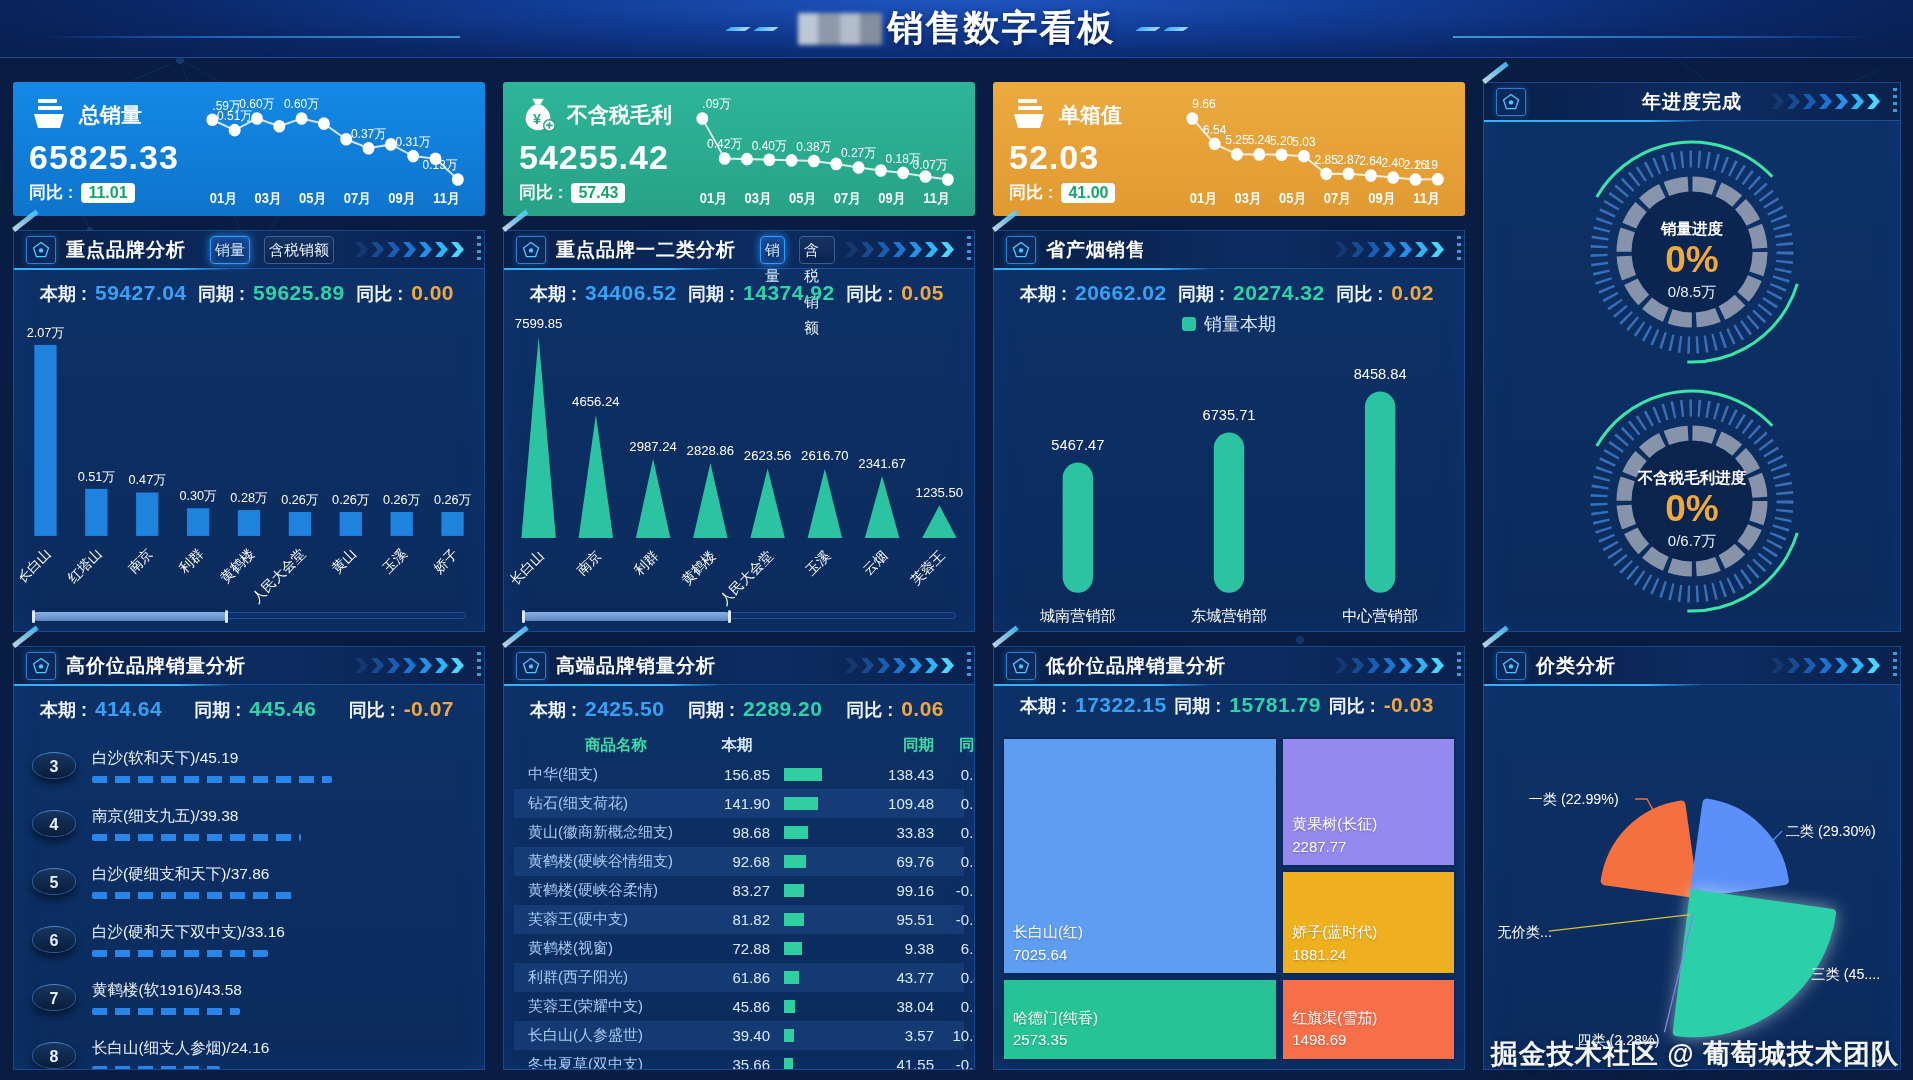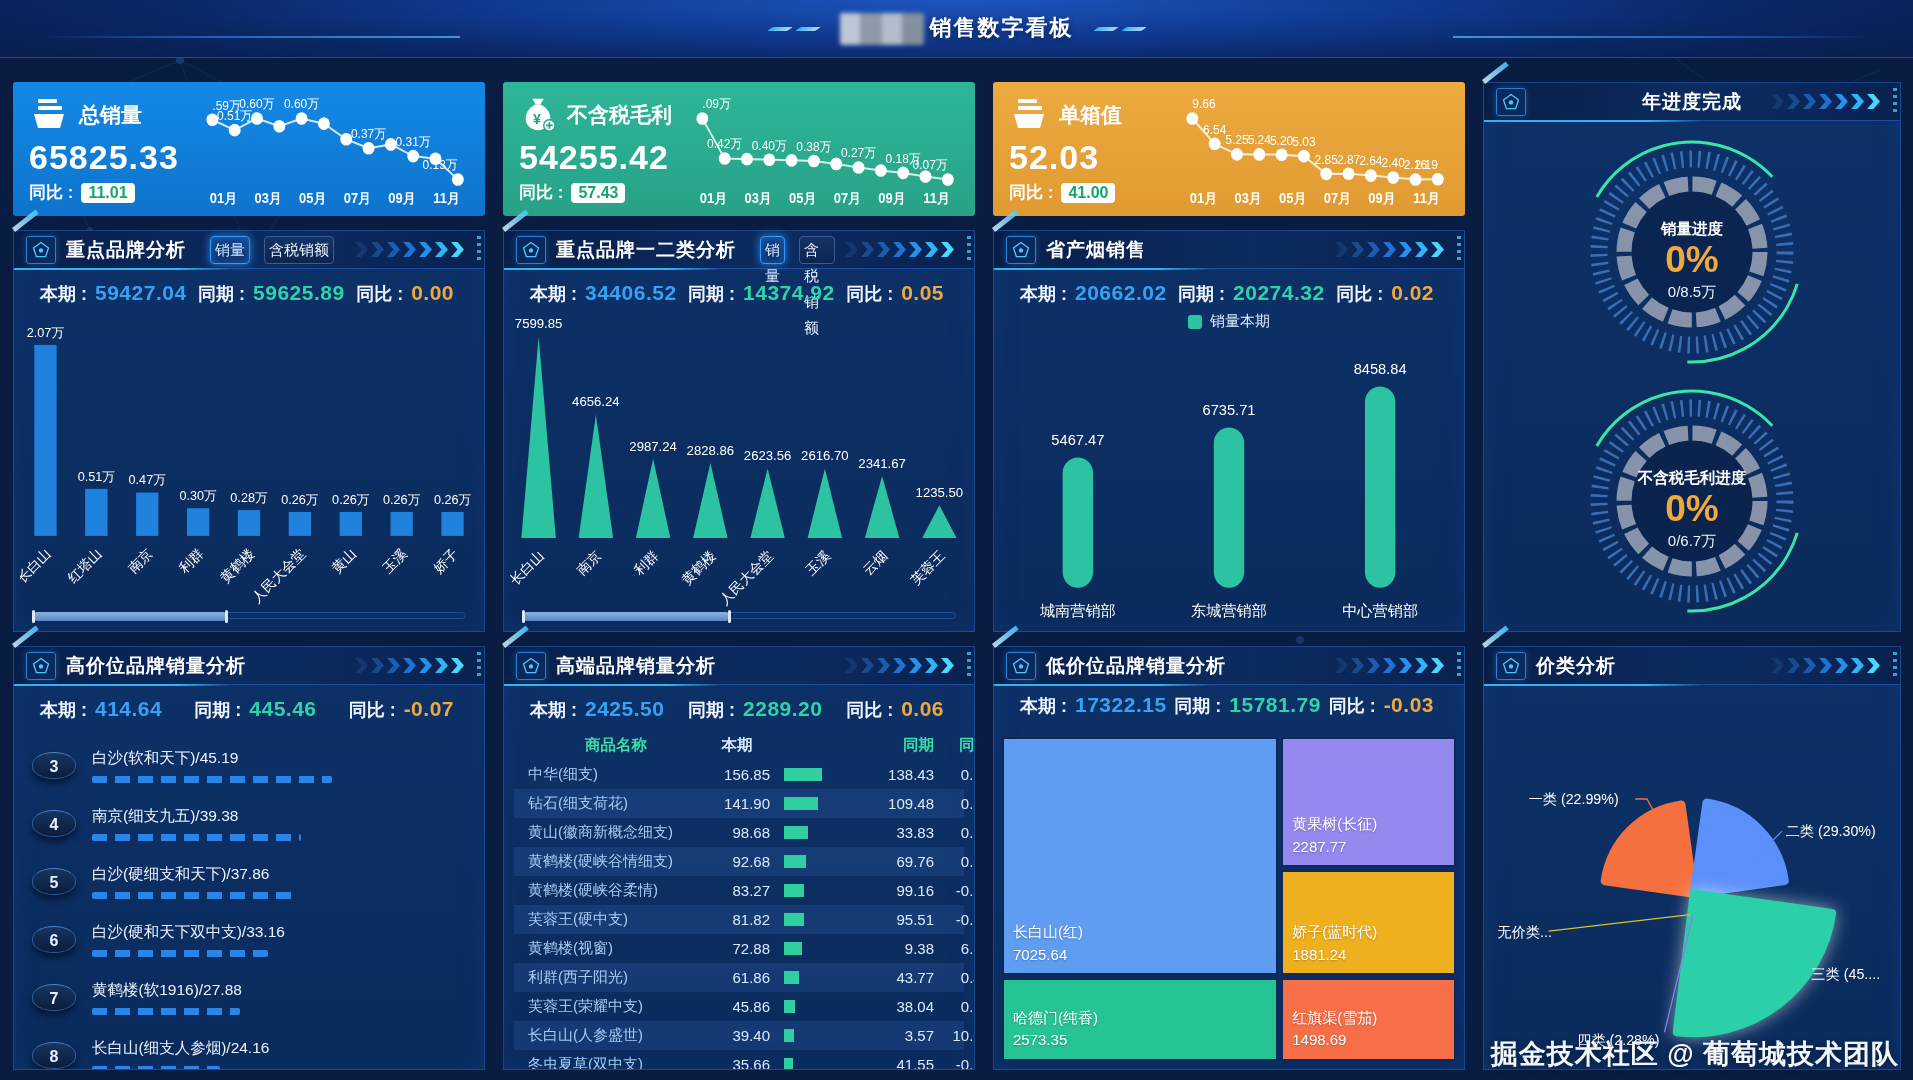--- a/index.html
+++ b/index.html
@@ -4,21 +4,21 @@
 <style>
   * { margin:0; padding:0; box-sizing:border-box; }
   html,body { width:1913px; height:1080px; overflow:hidden; }
   body { font-family:"Liberation Sans","DejaVu Sans",sans-serif; background:#081d41; position:relative; color:#fff; }
   #bg-net { position:absolute; inset:0; z-index:0; pointer-events:none; }
 
   
   .top-header { position:relative; z-index:2; height:58px;
     background:radial-gradient(ellipse 60% 160% at 50% 0%, #1e55c0 0%, #103a91 40%, #0a2766 70%, #081f4f 100%);
     border-bottom:1px solid #1c4aa4; display:flex; align-items:center; justify-content:center; }
-  .top-header h1 { font-size:22px; font-weight:bold; letter-spacing:2px; display:flex; gap:6px;
+  .top-header h1 { font-size:36px; font-weight:bold; letter-spacing:2px; display:flex; align-items:center; gap:6px;
     text-shadow:0 2px 6px rgba(0,0,0,.45); }
   .blur-block { display:inline-block; width:84px; height:32px; border-radius:2px; opacity:.92; filter:blur(2.2px);
     background:linear-gradient(90deg,#cdd3da 0 20px,#99a1ab 20px 42px,#c2c8cf 42px 62px,#8e96a0 62px 84px);
     background-size:84px 16px; }
   .streaks { display:flex; gap:8px; margin:0 22px; }
   .streaks span { width:20px; height:4px; background:linear-gradient(90deg,#3fb9ff,#bfeaff); transform:skewX(-55deg); border-radius:1px; opacity:.9; }
   .hdr-line { position:absolute; top:36px; height:2px; width:420px; background:linear-gradient(90deg,transparent,#2f7fe0 40%,#53d3ff); opacity:.65; }
   .hdr-line.left { left:40px; }
   .hdr-line.right { right:40px; transform:scaleX(-1); }
 
@@ -80,21 +80,21 @@
   .chart-area svg { width:100%; height:100%; }
 
   .dz-slider { position:relative; height:9px; margin:2px 18px 12px; background:#0e2f63; border:1px solid #1d4f9b; border-radius:5px; }
   .dz-thumb { position:absolute; left:0; top:-1px; height:9px; border-radius:5px;
     background:linear-gradient(180deg,#89b2e2,#5d86c4); }
   .dz-thumb::before,.dz-thumb::after { content:""; position:absolute; top:-2px; width:3px; height:13px; background:#dfe9f7; border-radius:2px; }
   .dz-thumb::before { left:-1px; } .dz-thumb::after { right:-1px; }
 
   .legend-row { display:flex; justify-content:center; align-items:center; gap:8px; padding-top:2px; }
   .legend-swatch { width:14px; height:14px; border-radius:3px; background:#2cc3a2; }
-  .legend-label { font-size:15px; color:#dcebff; }
+  .legend-label { font-size:18px; color:#dcebff; }
 
   
   .rank-list { flex:1; padding:10px 20px 0 18px; overflow:hidden; }
   .rank-item { display:flex; align-items:center; gap:16px; height:58px; }
   .rank-badge { flex:none; width:44px; height:27px; border-radius:50% / 46%; text-align:center; line-height:27px;
     font-size:16px; font-weight:bold; color:#e8f1ff; background:linear-gradient(180deg,#16355f,#0a1d3c);
     border:1px solid #2c5b96; border-top-color:#4d86c6; box-shadow:0 5px 6px rgba(3,12,30,.6); }
   .rank-info { flex:1; }
   .rank-label { font-size:15.5px; color:#eaf3ff; margin-bottom:7px; }
   .rank-bar { height:7px; border-radius:2px;
@@ -619,21 +619,21 @@
           <div class="rank-item">
             <div class="rank-badge">6</div>
       <div class="rank-info">
               <div class="rank-label">白沙(硬和天下双中支)/33.16</div>
       <div class="rank-bar" style="width:176px"></div>
             </div>
           </div>
           <div class="rank-item">
             <div class="rank-badge">7</div>
       <div class="rank-info">
-              <div class="rank-label">黄鹤楼(软1916)/27.88</div>
+              <div class="rank-label">黄鹤楼(软1916)/43.58</div>
       <div class="rank-bar" style="width:148px"></div>
             </div>
           </div>
           <div class="rank-item">
             <div class="rank-badge">8</div>
       <div class="rank-info">
               <div class="rank-label">长白山(细支人参烟)/24.16</div>
       <div class="rank-bar" style="width:128px"></div>
             </div>
           </div>

